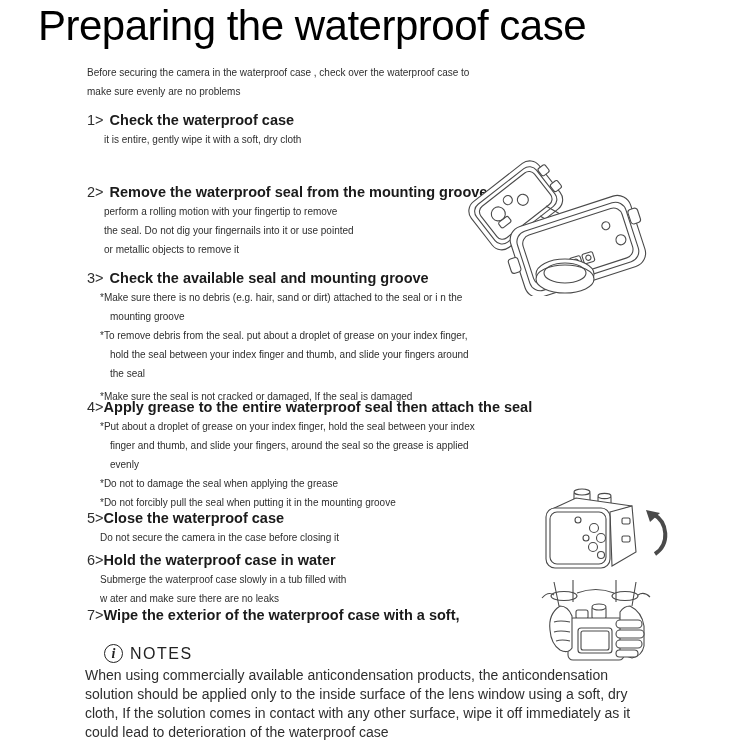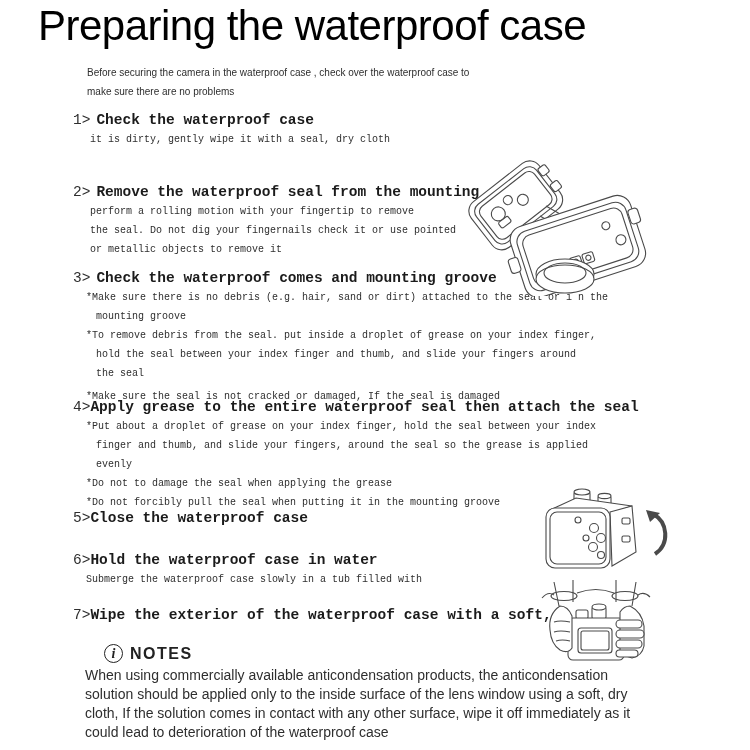--- a/index.html
+++ b/index.html
@@ -13,84 +13,84 @@
   }
   .title{
     position:absolute;top:2px;left:0;width:624px;
     text-align:center;
     font-size:42px;font-weight:500;letter-spacing:-0.5px;
     color:#000;
     margin:0;
   }
   .ln{white-space:nowrap;font-size:10px;line-height:19px;color:#2e2e2e;}
   .intro{position:absolute;left:87px;top:63px;}
-  .step{position:absolute;left:73px;font-family:Liberation Mono, monospace;}
+  .step{position:absolute;left:87px;}
   .step-head{white-space:nowrap;font-size:14.5px;line-height:19px;color:#1b1b1b;}
   .step-head .num{font-weight:400;color:#2e2e2e;}
   .step-head .num.sp{margin-right:6px;}
   .step-head .h{font-weight:700;}
   .body-lines{margin-left:17px;}
   .bullets{margin-left:13px;}
   .bullets .cont{margin-left:10px;}
   .gap-top{margin-top:4px;}
   .head2{margin-left:17px;}
   .notes{position:absolute;left:104px;top:644px;display:flex;align-items:center;gap:7px;}
   .info-circle{
     width:19px;height:19px;border:1.6px solid #222;border-radius:50%;
     display:flex;align-items:center;justify-content:center;
     font-family:"Liberation Serif", serif;font-weight:700;font-style:italic;
     font-size:14px;color:#222;box-sizing:border-box;
   }
-  .notes-label{font-size:16px;letter-spacing:1.5px;color:#222;font-weight:bold;}
+  .notes-label{font-size:16px;letter-spacing:1.5px;color:#222;}
   .note-para{position:absolute;left:85px;top:666px;}
   .note-para .ln{font-size:14px;line-height:19px;}
   .illus{position:absolute;}
   svg{display:block;}
   svg *{vector-effect:non-scaling-stroke;}
 </style>
 </head>
 <body>
 
 <div class="page">
 
   <h1 class="title">Preparing the waterproof case</h1>
 
   <div class="intro">
     <div class="ln">Before securing the camera in the waterproof case , check over the waterproof case to</div>
-    <div class="ln">make sure there are no problems</div>
+    <div class="ln">make sure evenly are no problems</div>
   </div>
 
   <div class="step" style="top:111px;">
     <div class="step-head">
       <span class="num sp">1&gt;</span><span class="h">Check the waterproof case</span>
     </div>
     <div class="body-lines">
-      <div class="ln">it is dirty, gently wipe it with a seal, dry cloth</div>
+      <div class="ln">it is entire, gently wipe it with a soft, dry cloth</div>
     </div>
   </div>
 
   <div class="step" style="top:183px;">
     <div class="step-head">
       <span class="num sp">2&gt;</span><span class="h">Remove the waterproof seal from the mounting groove</span>
     </div>
     <div class="body-lines">
       <div class="ln">perform a rolling motion with your fingertip to remove</div>
-      <div class="ln">the seal. Do not dig your fingernails check it or use pointed</div>
+      <div class="ln">the seal. Do not dig your fingernails into it or use pointed</div>
       <div class="ln">or metallic objects to remove it</div>
     </div>
   </div>
 
   <div class="step" style="top:269px;">
     <div class="step-head">
-      <span class="num sp">3&gt;</span><span class="h">Check the waterproof comes and mounting groove</span>
+      <span class="num sp">3&gt;</span><span class="h">Check the available seal and mounting groove</span>
     </div>
     <div class="bullets">
       <div class="ln">*Make sure there is no debris (e.g. hair, sand or dirt) attached to the seal or i n the</div>
       <div class="ln cont">mounting groove</div>
-      <div class="ln">*To remove debris from the seal. put inside a droplet of grease on your index finger,</div>
+      <div class="ln">*To remove debris from the seal. put about a droplet of grease on your index finger,</div>
       <div class="ln cont">hold the seal between your index finger and thumb, and slide your fingers around</div>
       <div class="ln cont">the seal</div>
       <div class="ln gap-top">*Make sure the seal is not cracked or damaged, If the seal is damaged</div>
     </div>
   </div>
 
   <div class="step" style="top:398px;">
     <div class="step-head">
       <span class="num">4&gt;</span><span class="h">Apply grease to the entire waterproof seal then attach the seal</span>
     </div>
@@ -100,28 +100,32 @@
       <div class="ln cont">evenly</div>
       <div class="ln">*Do not to damage the seal when applying the grease</div>
       <div class="ln">*Do not forcibly pull the seal when putting it in the mounting groove</div>
     </div>
   </div>
 
   <div class="step" style="top:509px;">
     <div class="step-head">
       <span class="num">5&gt;</span><span class="h">Close the waterproof case</span>
     </div>
+    <div class="bullets">
+      <div class="ln">Do not secure the camera in the case before closing it</div>
+    </div>
   </div>
 
   <div class="step" style="top:551px;">
     <div class="step-head">
       <span class="num">6&gt;</span><span class="h">Hold the waterproof case in water</span>
     </div>
     <div class="bullets">
       <div class="ln">Submerge the waterproof case slowly in a tub filled with</div>
+      <div class="ln">w ater and make sure there are no leaks</div>
     </div>
   </div>
 
   <div class="step" style="top:606px;">
     <div class="step-head">
       <span class="num">7&gt;</span><span class="h">Wipe the exterior of the waterproof case with a soft,</span>
     </div>
   </div>
 
   <div class="notes">

